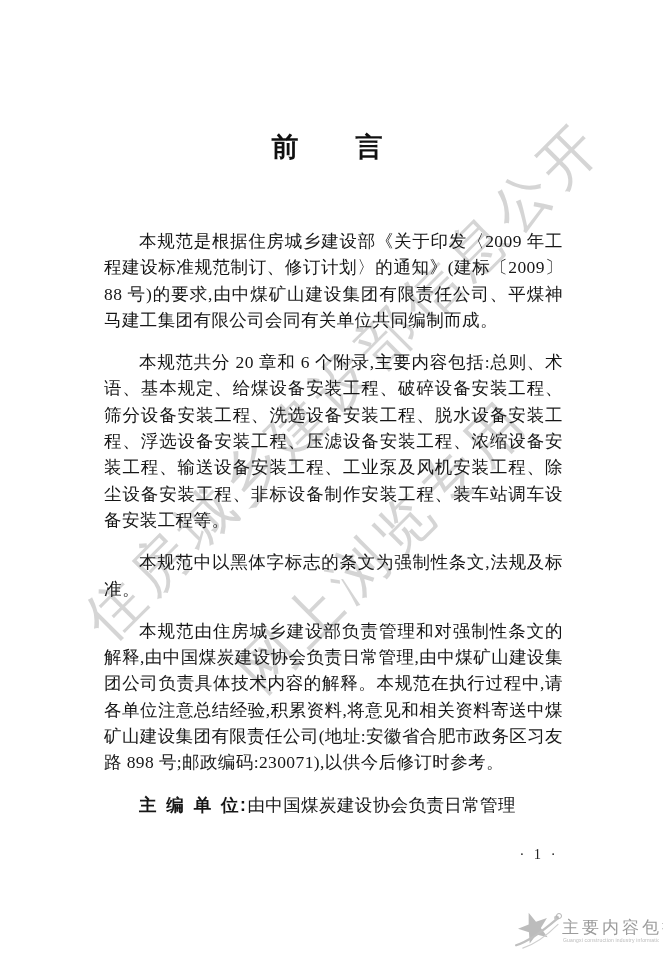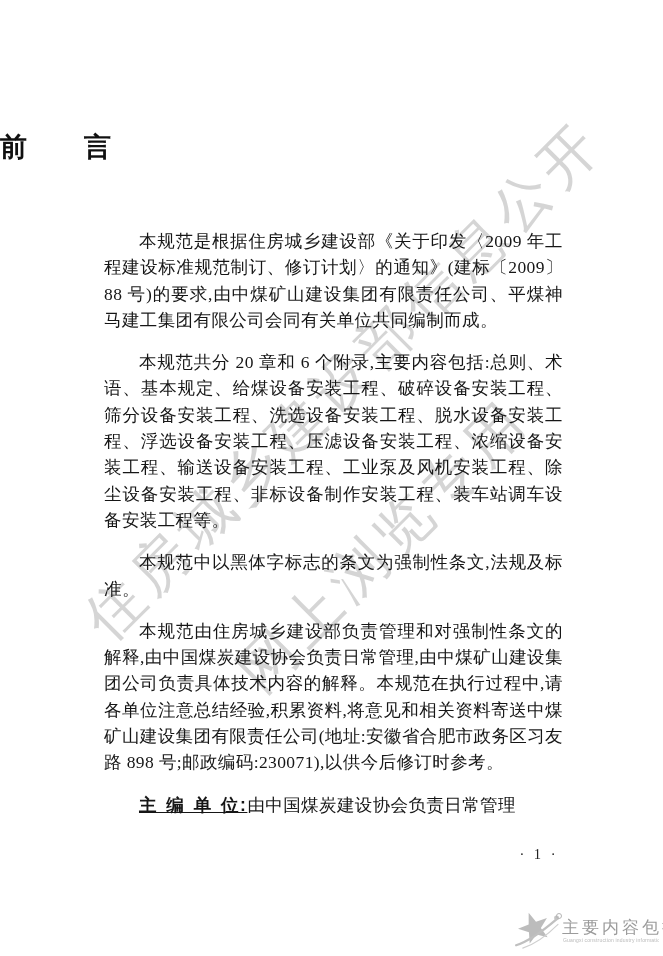--- a/index.html
+++ b/index.html
@@ -15,21 +15,21 @@
     overflow: hidden;
     font-family: "Liberation Serif", "DejaVu Serif", serif;
     color: #161616;
   }
   .title {
     position: absolute;
     top: 129px;
     left: 0;
     right: 8px;
     margin: 0;
-    text-align: left;
+    text-align: center;
     font-family: "Liberation Sans", "DejaVu Sans", sans-serif;
     font-size: 27px;
     font-weight: 700;
     color: #101010;
     letter-spacing: 1px;
   }
   .body-text {
     position: absolute;
     left: 88px;
     top: 212px;
@@ -41,21 +41,20 @@
   }
   .body-text p {
     margin: 16px;
     text-indent: 2em;
   }
   .editor-line .label {
     font-family: "Liberation Sans", "DejaVu Sans", sans-serif;
     font-weight: 700;
     letter-spacing: 1.5px;
     word-spacing: 2px;
-    text-decoration: underline;
   }
   .editor-cont {
     text-indent: 0 !important;
     padding-left: 131px;
   }
   .watermark {
     position: absolute;
     width: max-content;
     white-space: nowrap;
     font-family: "Liberation Serif", "DejaVu Serif", serif;

